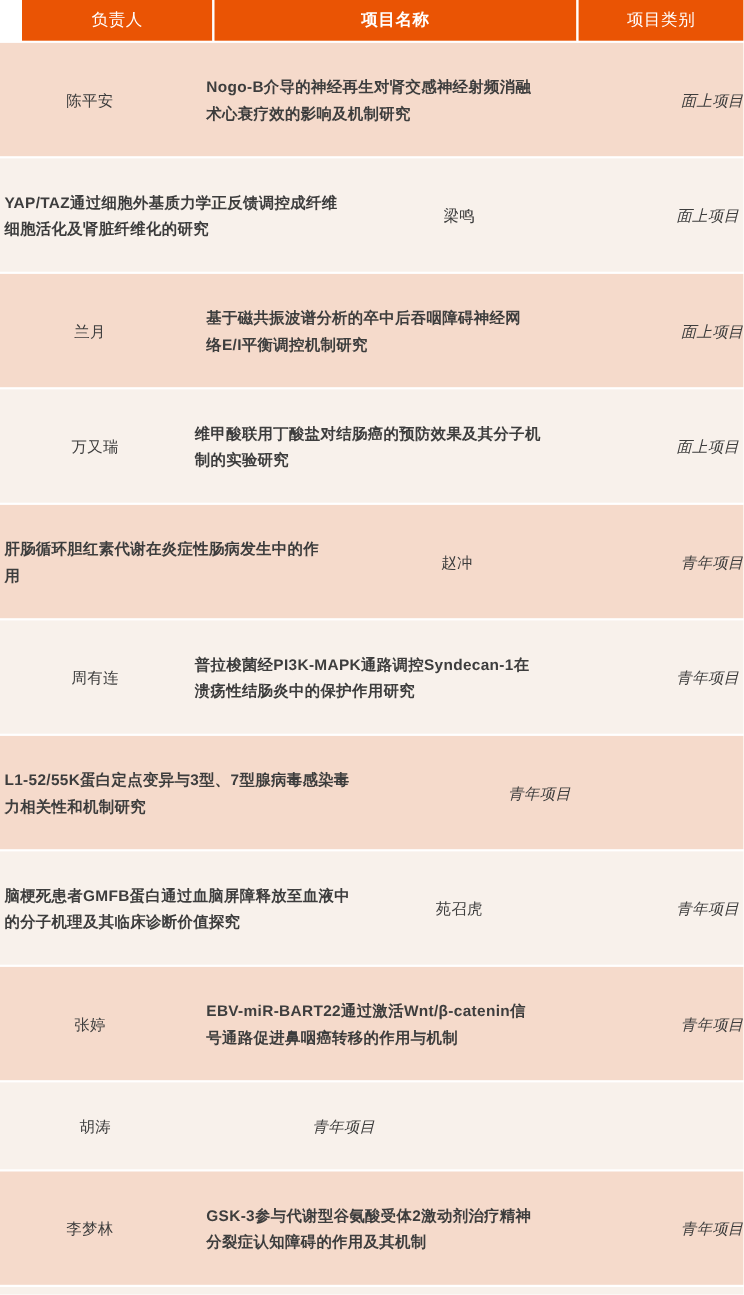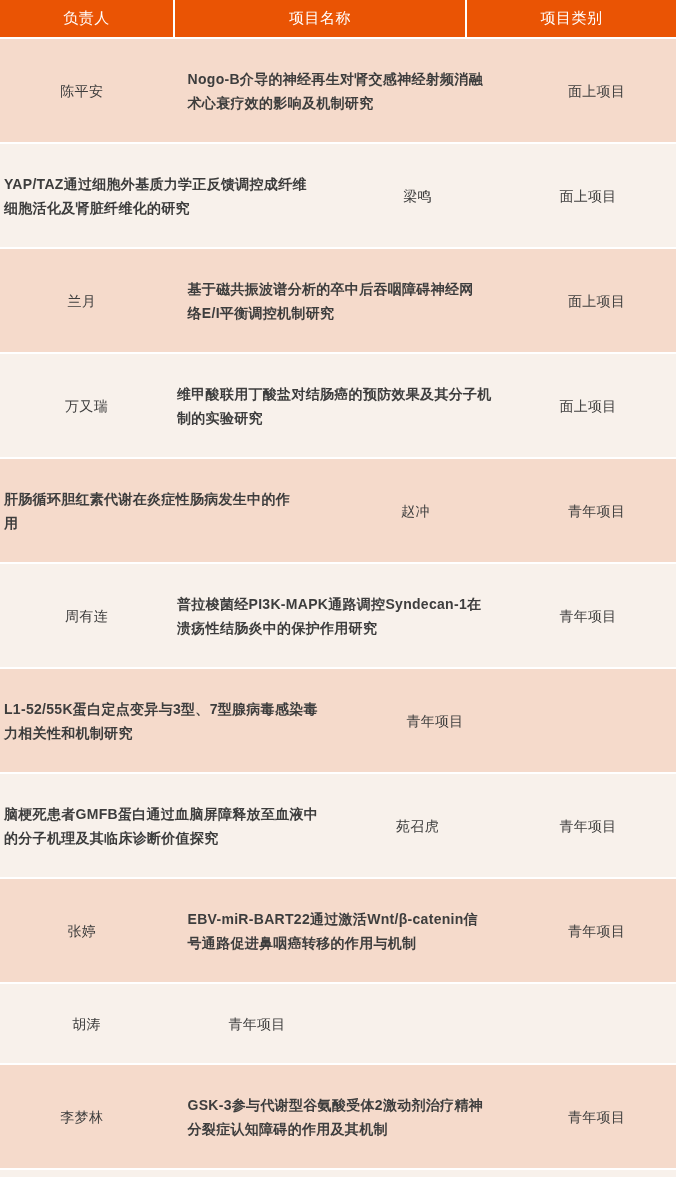--- a/index.html
+++ b/index.html
@@ -21,38 +21,39 @@
   .table{
     width:676px;
     background:var(--page-bg);
   }
   
   .header{
     display:flex;
     height:37px;
     background:var(--separator);
     margin-bottom:2px;
+    margin-left:20px;
   }
   .hcell{
     background:var(--header-bg);
     color:var(--header-text);
     font-size:15px;
     letter-spacing:0.5px;
     display:flex;
     align-items:center;
     justify-content:center;
   }
   .hsep{
     width:2px;
     background:var(--separator);
   }
   .w-name{width:173px;}
   .w-title{width:331px;}
   .w-cat{width:168px;}
-  .hcell.w-title{width:290px;} 
+  .hcell.w-title{width:329px;font-weight:bold;} 
   .hcell.w-cat{flex:1;font-family:Liberation Mono, monospace;}
   
   .row{
     display:flex;
     align-items:center;
     margin-bottom:2px;
   }
   .row.dark{background:var(--row-dark);gap:20px;}
   .row.light{background:var(--row-light);}
   .cell{
@@ -68,21 +69,22 @@
   }
   .c-title{
     width:331px;
     text-align:left;
     padding-left:4px;
     padding-right:10px;
     font-weight:bold;
   }
   .c-cat{
     width:168px;
-    text-align:center;
+    text-align:right;
+    font-style:italic;
   }
   
   .bottom-strip{
     height:7px;
     background:var(--row-light);
   }
 </style>
 </head>
 <body>
 

